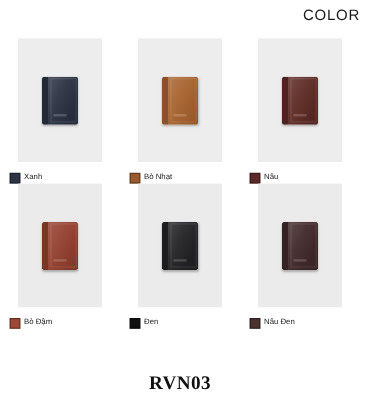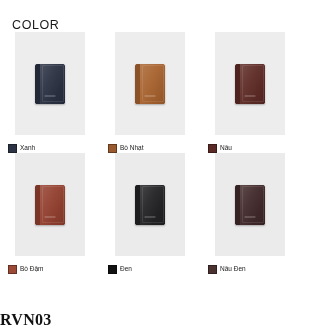--- a/index.html
+++ b/index.html
@@ -10,29 +10,29 @@
     width: 300px;
     height: 332px;
     background: #ffffff;
     font-family: "Liberation Sans", sans-serif;
     overflow: hidden;
     position: relative;
   }
 
   
   .page-title {
-    text-align: left;
+    text-align: right;
     font-family: "Liberation Sans", sans-serif;
     font-size: 12.5px;
     font-weight: 400;
     color: #1a1a1a;
     letter-spacing: 0.6px;
     line-height: 1;
     padding-top: 7px;
-    margin: 12px;
+    margin: 0;
   }
 
   
   .color-grid {
     position: absolute;
     top: 32px;
     left: 0;
     width: 300px;
   }
   .grid-row {
@@ -145,20 +145,21 @@
     line-height: 1;
     white-space: nowrap;
   }
 
   
   .product-code {
     position: absolute;
     bottom: 4px;
     left: 0;
     width: 300px;
+    text-align: center;
     font-family: "Liberation Serif", serif;
     font-size: 16px;
     font-weight: 700;
     color: #111111;
     letter-spacing: 0.3px;
     line-height: 1;
   }
 </style>
 </head>
 <body>

